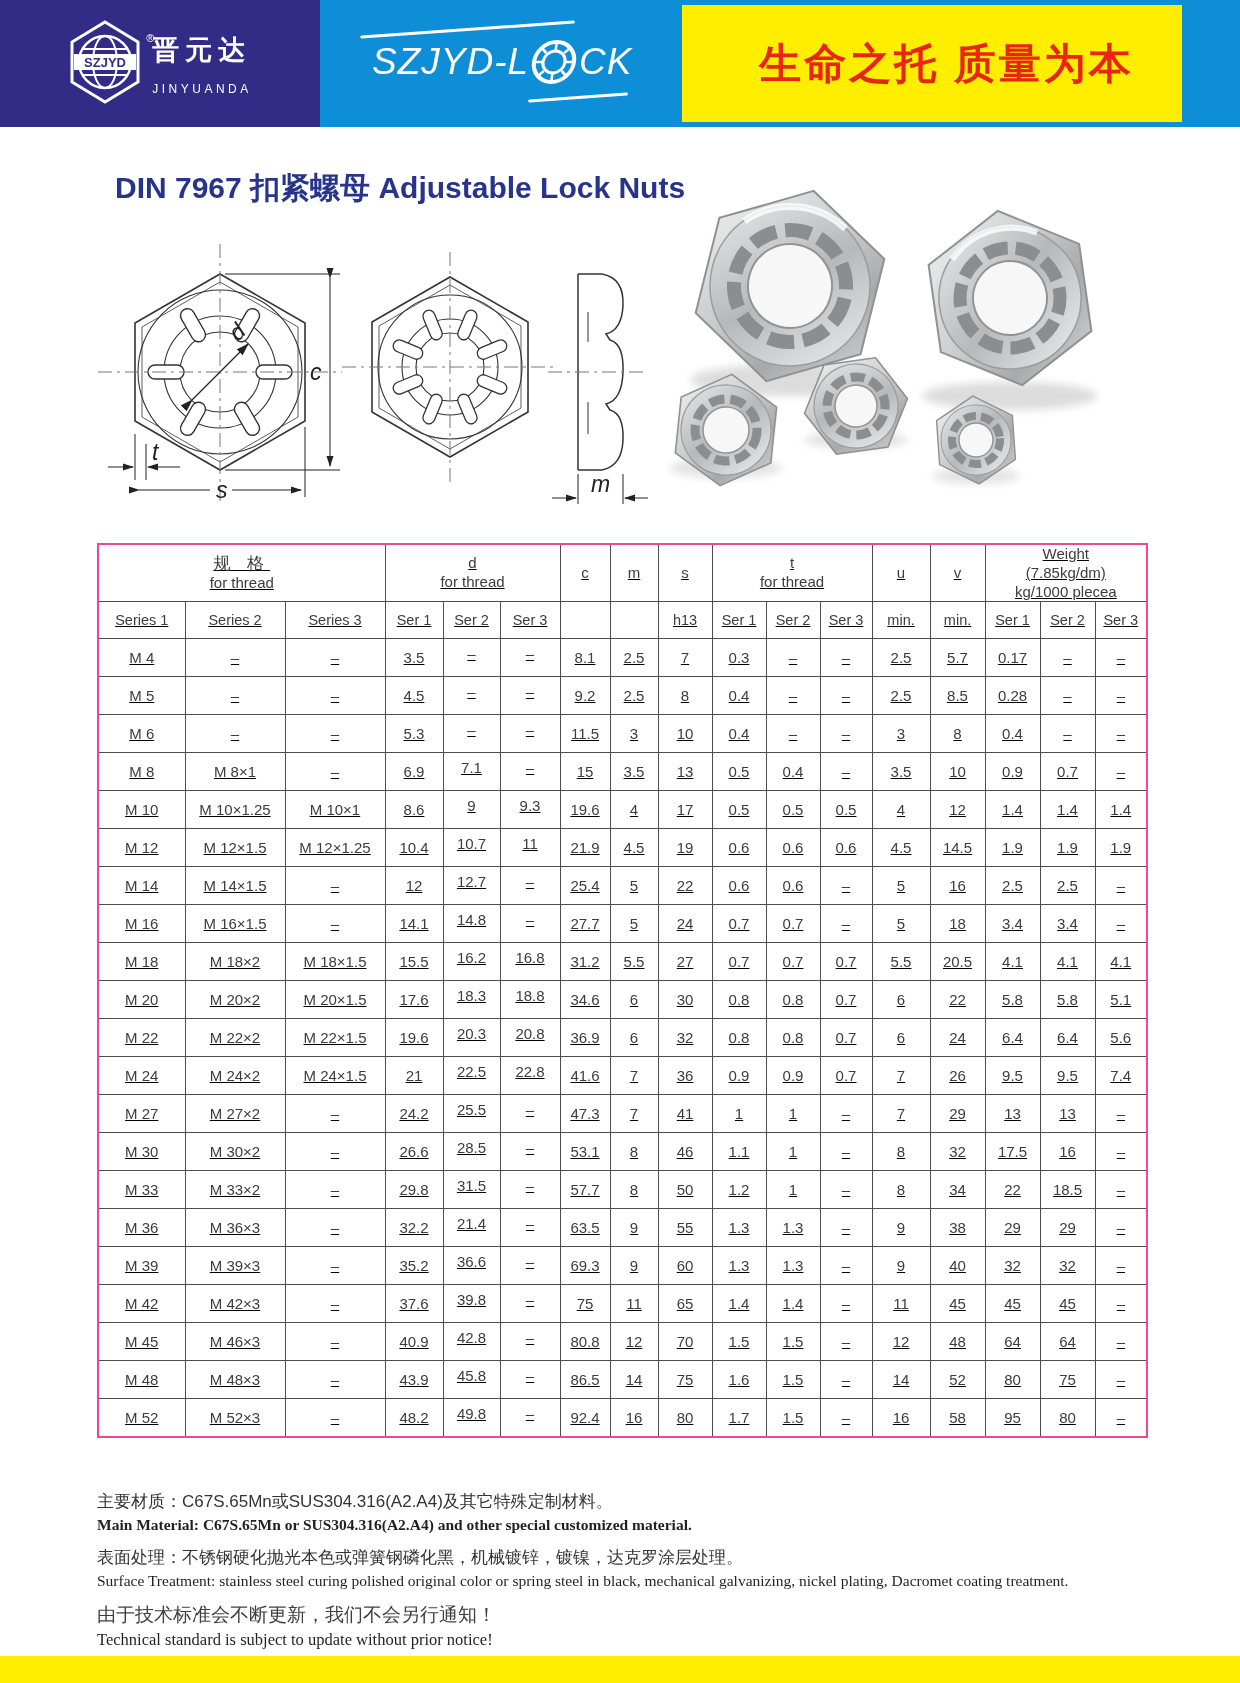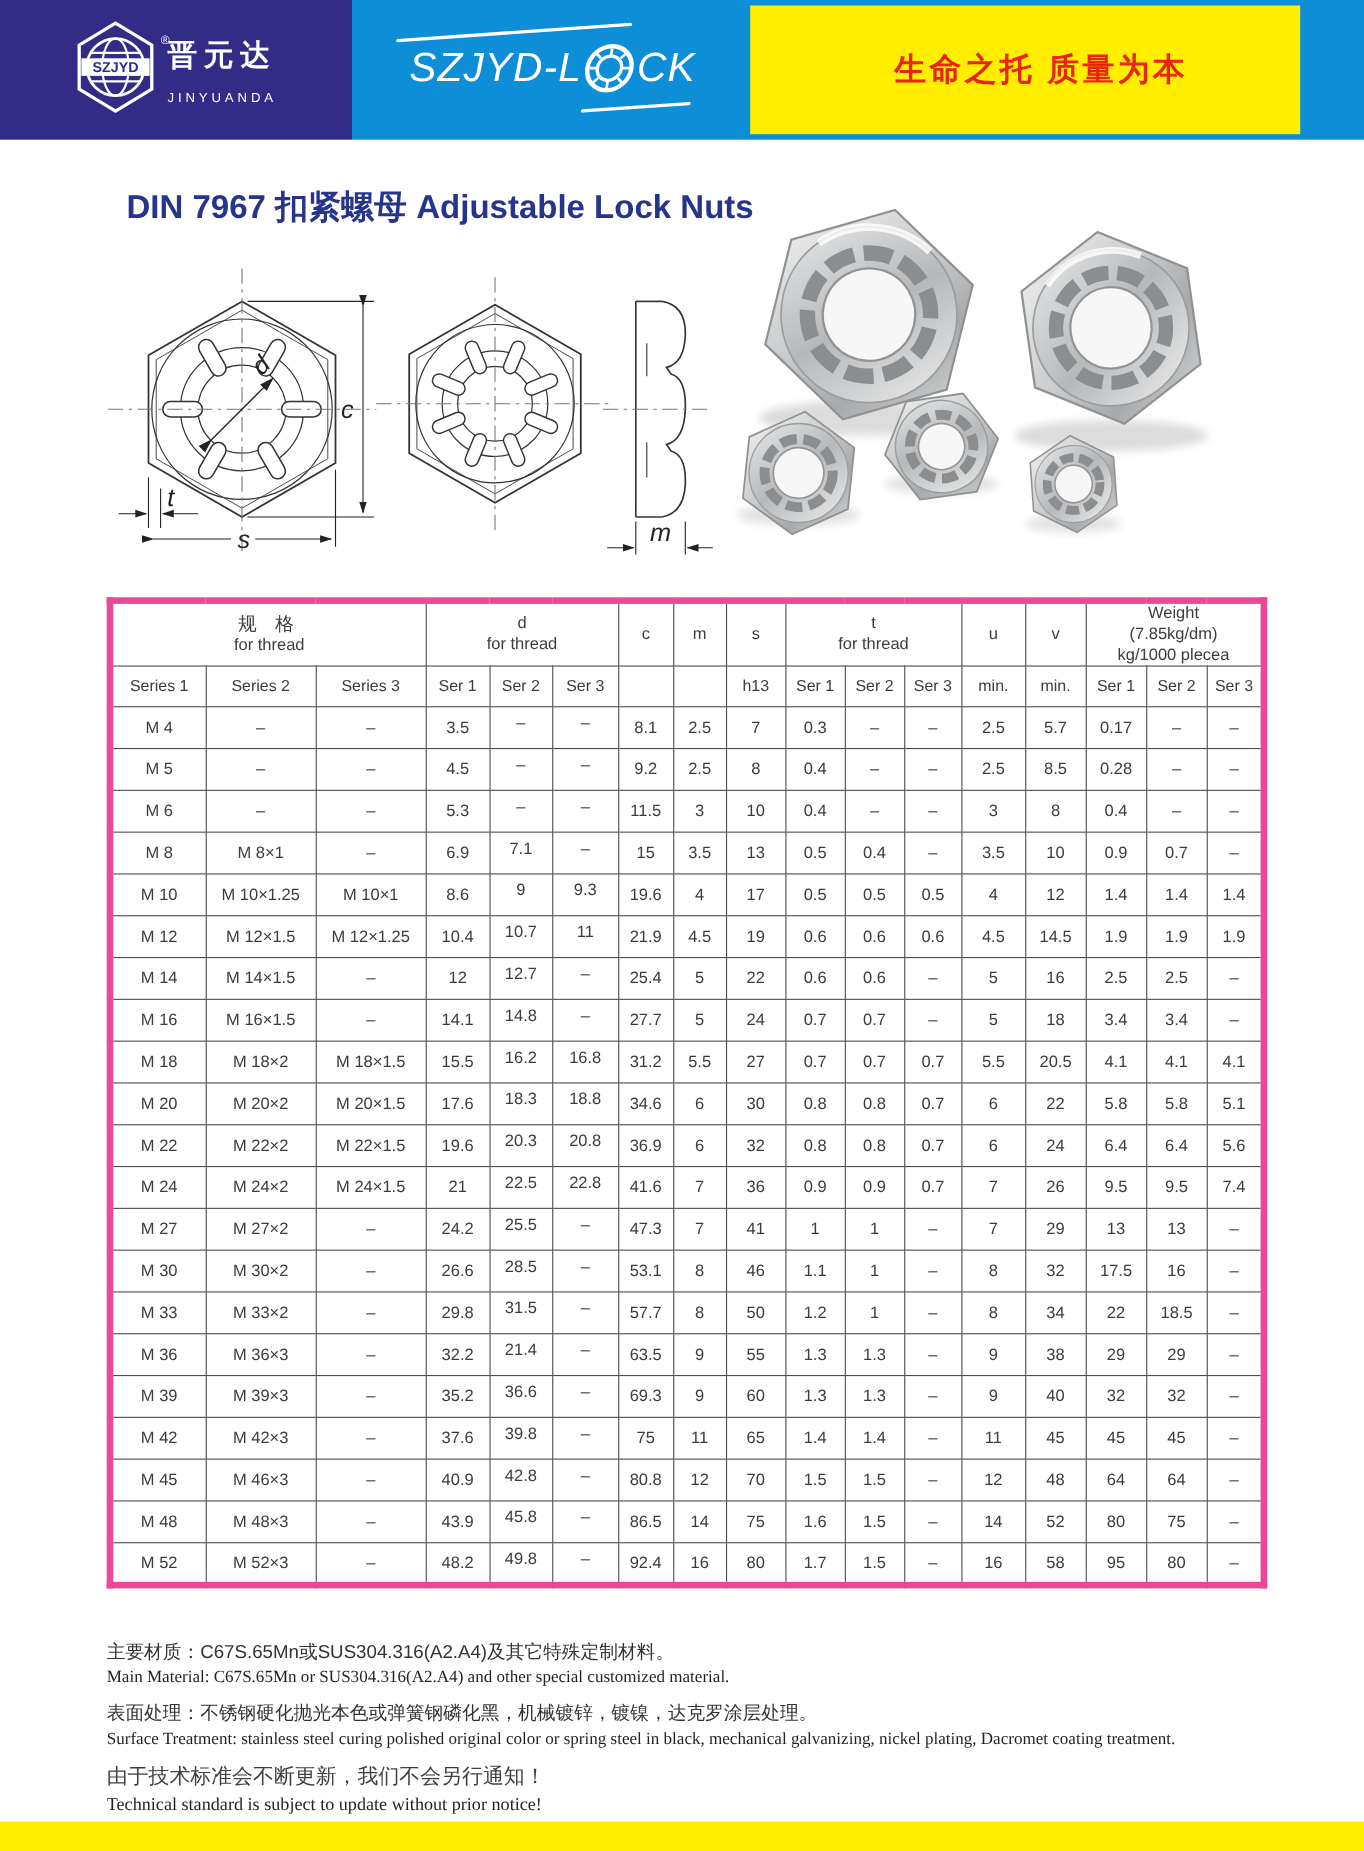--- a/index.html
+++ b/index.html
@@ -17,48 +17,48 @@
   .hdr-right { flex:1; height:127px; background:#0f8ed8; position:relative; }
   .brand { position:absolute; left:52px; top:36px; display:flex; align-items:center;
            color:#ffffff; font-style:italic; font-weight:normal; font-size:37px; letter-spacing:1px; }
   .brand svg { margin:0 1px; }
   .swoosh-top { position:absolute; left:40px; top:28px; width:215px; height:3px; background:#ffffff;
                 transform:rotate(-4deg); border-radius:2px; }
   .swoosh-bot { position:absolute; left:208px; top:96px; width:100px; height:3px; background:#ffffff;
                 transform:rotate(-4deg); border-radius:2px; }
   .slogan-box { position:absolute; left:362px; top:5px; width:500px; height:117px; background:#ffee00;
                 display:flex; align-items:center; justify-content:center; }
-  .slogan { color:#e8250f; font-size:29px; font-weight:bold; letter-spacing:3px; white-space:nowrap;margin-left:29px; }
+  .slogan { color:#e8250f; font-size:42px; font-weight:bold; letter-spacing:3px; white-space:nowrap;margin-left:29px; }
 
   
   .page-title { position:absolute; left:115px; top:168px; font-size:30px; font-weight:600; color:#27348b; }
 
   
   .drawing { position:absolute; left:90px; top:222px; }
   .photo   { position:absolute; left:638px; top:168px; }
   .dim-label { font-style:italic; font-size:23px; fill:#222222; }
 
   
   .spec-table-wrap { position:absolute; left:97px; top:543px; }
   table { border-collapse:collapse; table-layout:fixed; width:1049px; background:#ffffff; }
   th, td { border:1px solid #4d4d4d; text-align:center; vertical-align:middle;
            color:#3c3c3c; font-weight:normal; overflow:hidden; }
-  table { border:6px solid #ec4899; }
+  table { border:2px solid #ec4899;text-decoration:underline; }
   thead tr.grp th { height:44px; font-size:15px; line-height:1.25; }
   thead tr.grp th .cnhead { font-size:17px; letter-spacing:6px; }
   thead tr.sub th { height:37px; font-size:14.5px; }
   tbody td { height:38px; font-size:15px; }
   tbody td:nth-child(5), tbody td:nth-child(6) { vertical-align:top; padding-top:6px; }
   tbody td:nth-child(2), tbody td:nth-child(3) { text-align:center; }
   .wsmall { font-size:13.5px; line-height:1.3; }
 
   
   .note-cn { position:absolute; left:97px; color:#333333; font-size:17px; }
   .note-en { position:absolute; left:97px; color:#231f20; font-size:15.5px; font-family:"Liberation Serif", serif; }
-  .n1 { top:1490px;text-align:right; } .n2 { top:1516px; }
+  .n1 { top:1490px;text-align:right; } .n2 { top:1516px;font-weight:bold; }
   .n3 { top:1546px; } .n4 { top:1572px; }
   .n5 { top:1602px; font-size:19px; color:#3f3f3f; }
   .n6 { top:1630px; font-size:16.5px; }
 
   .bottom-bar { position:absolute; left:0; top:1656px; width:1240px; height:27px; background:#ffee00; }
 </style>
 </head>
 <body>
 
 <div class="header">

